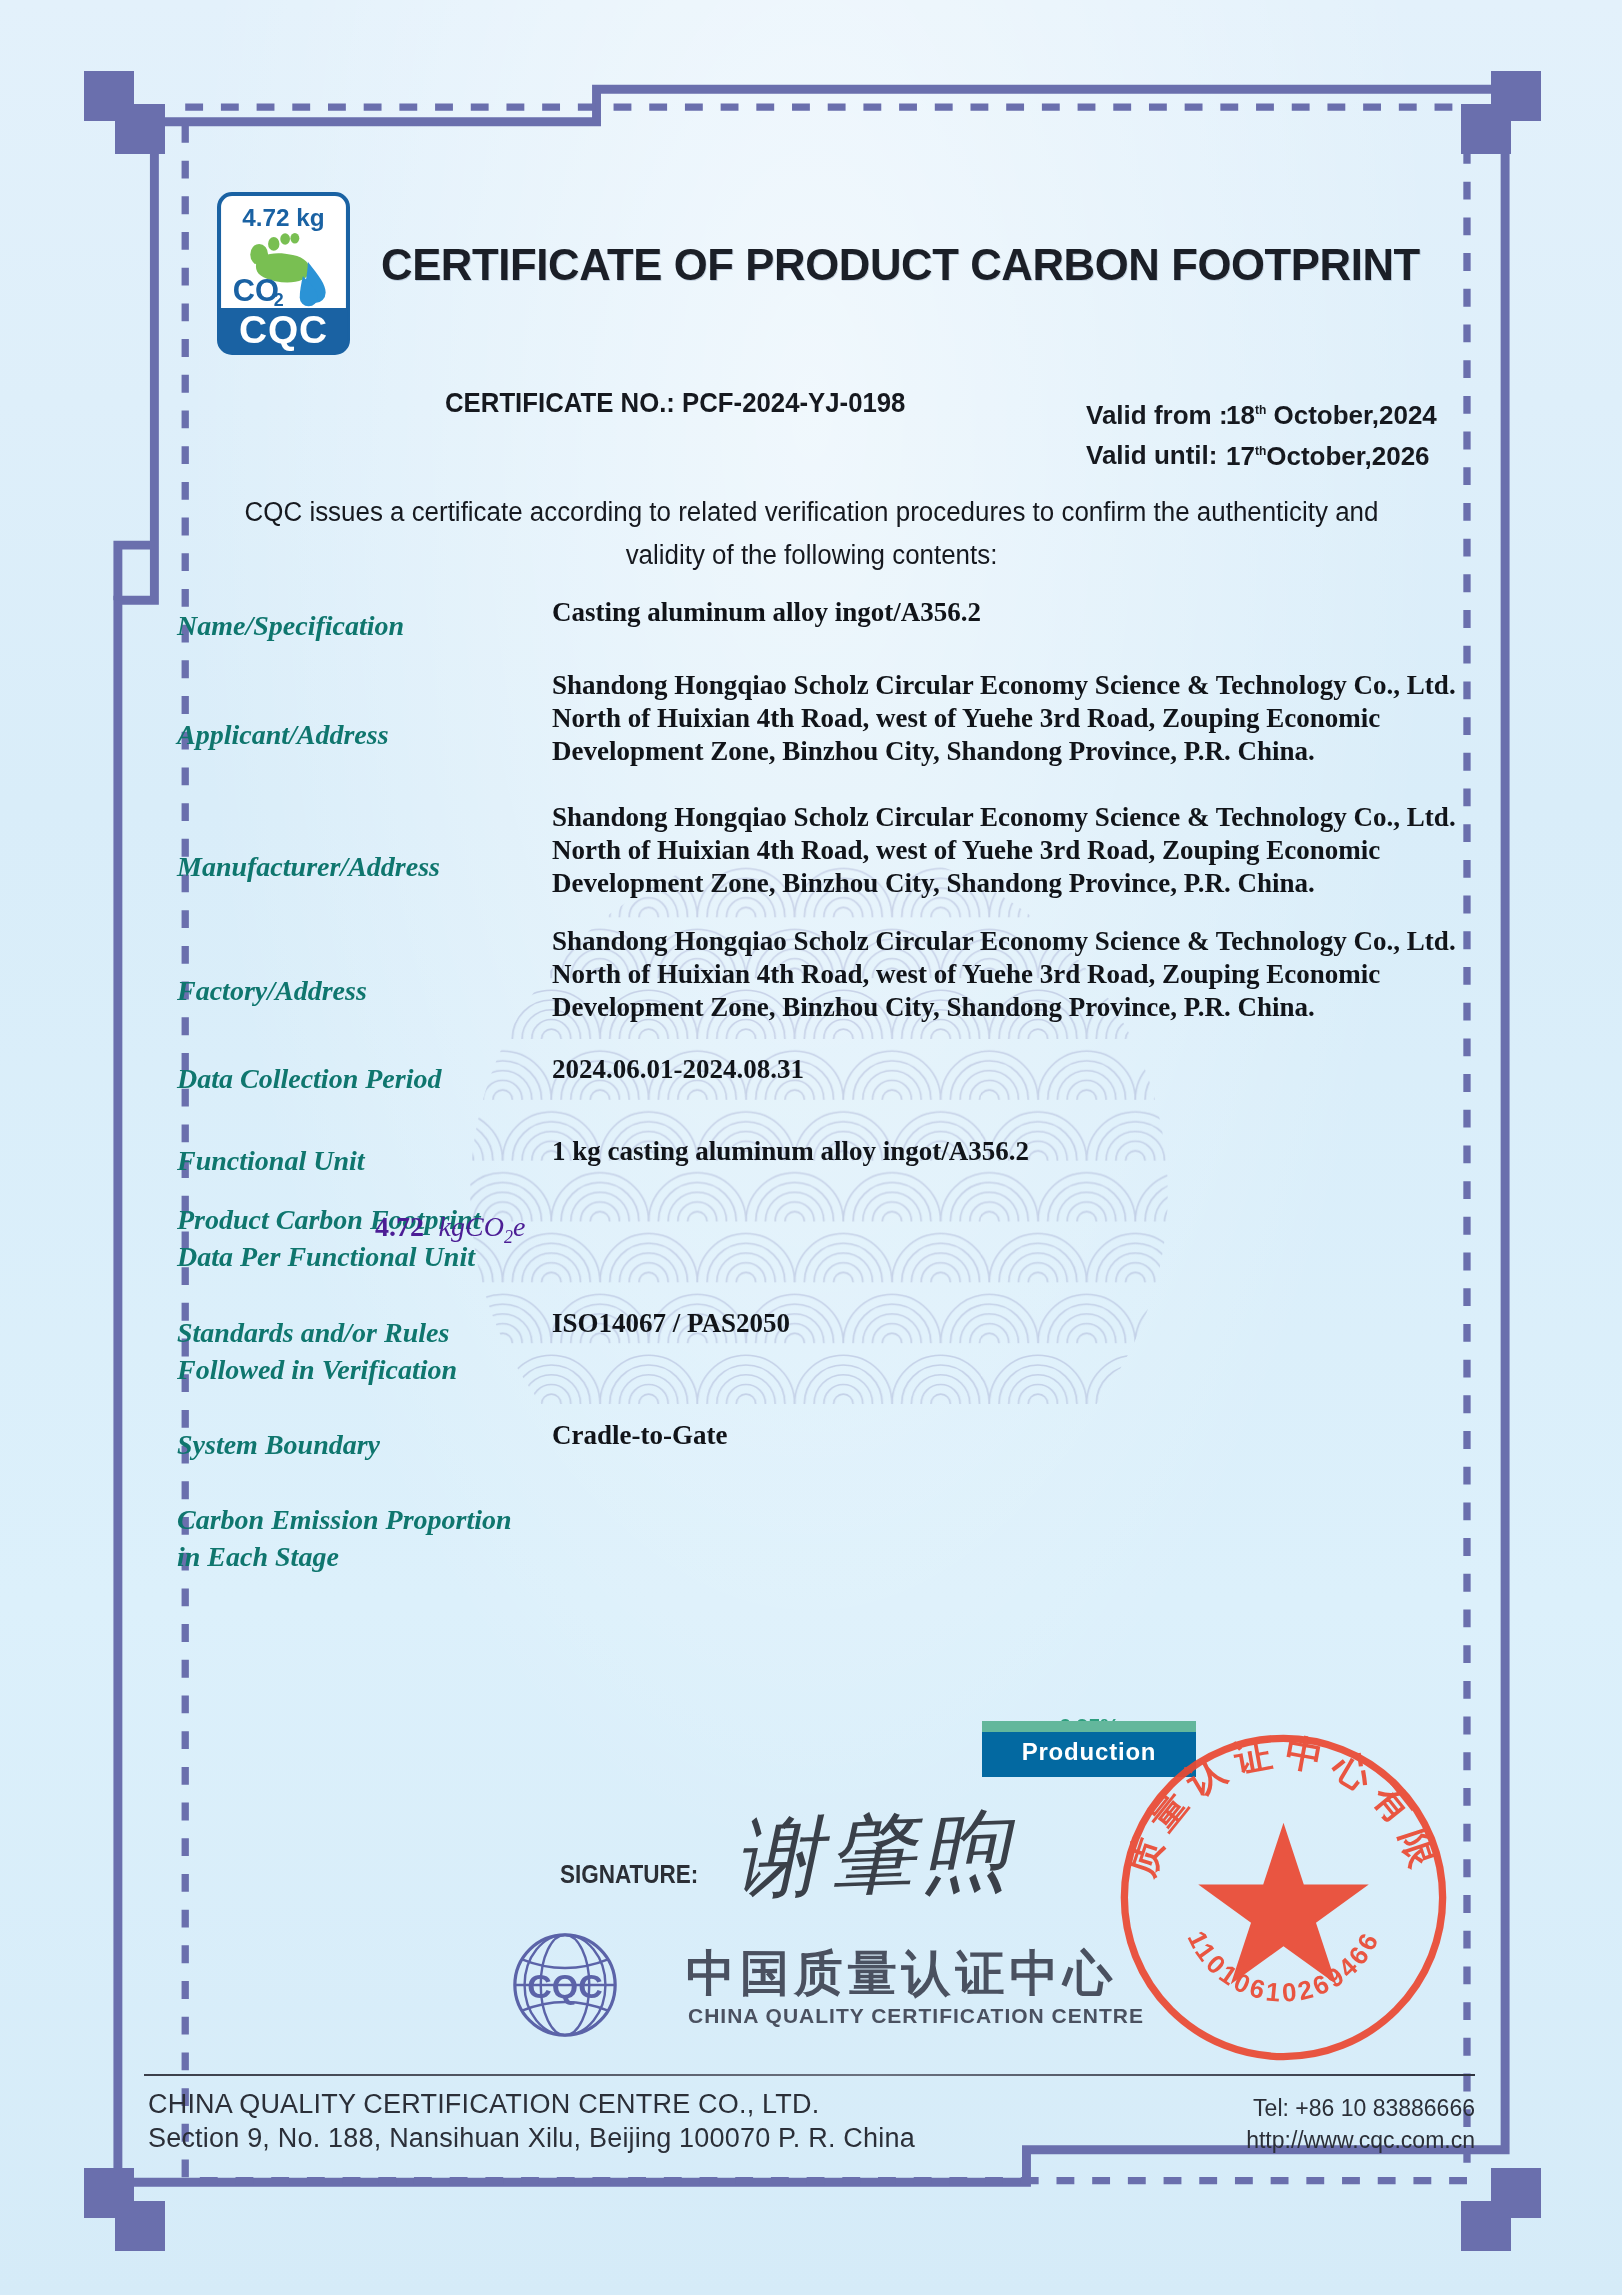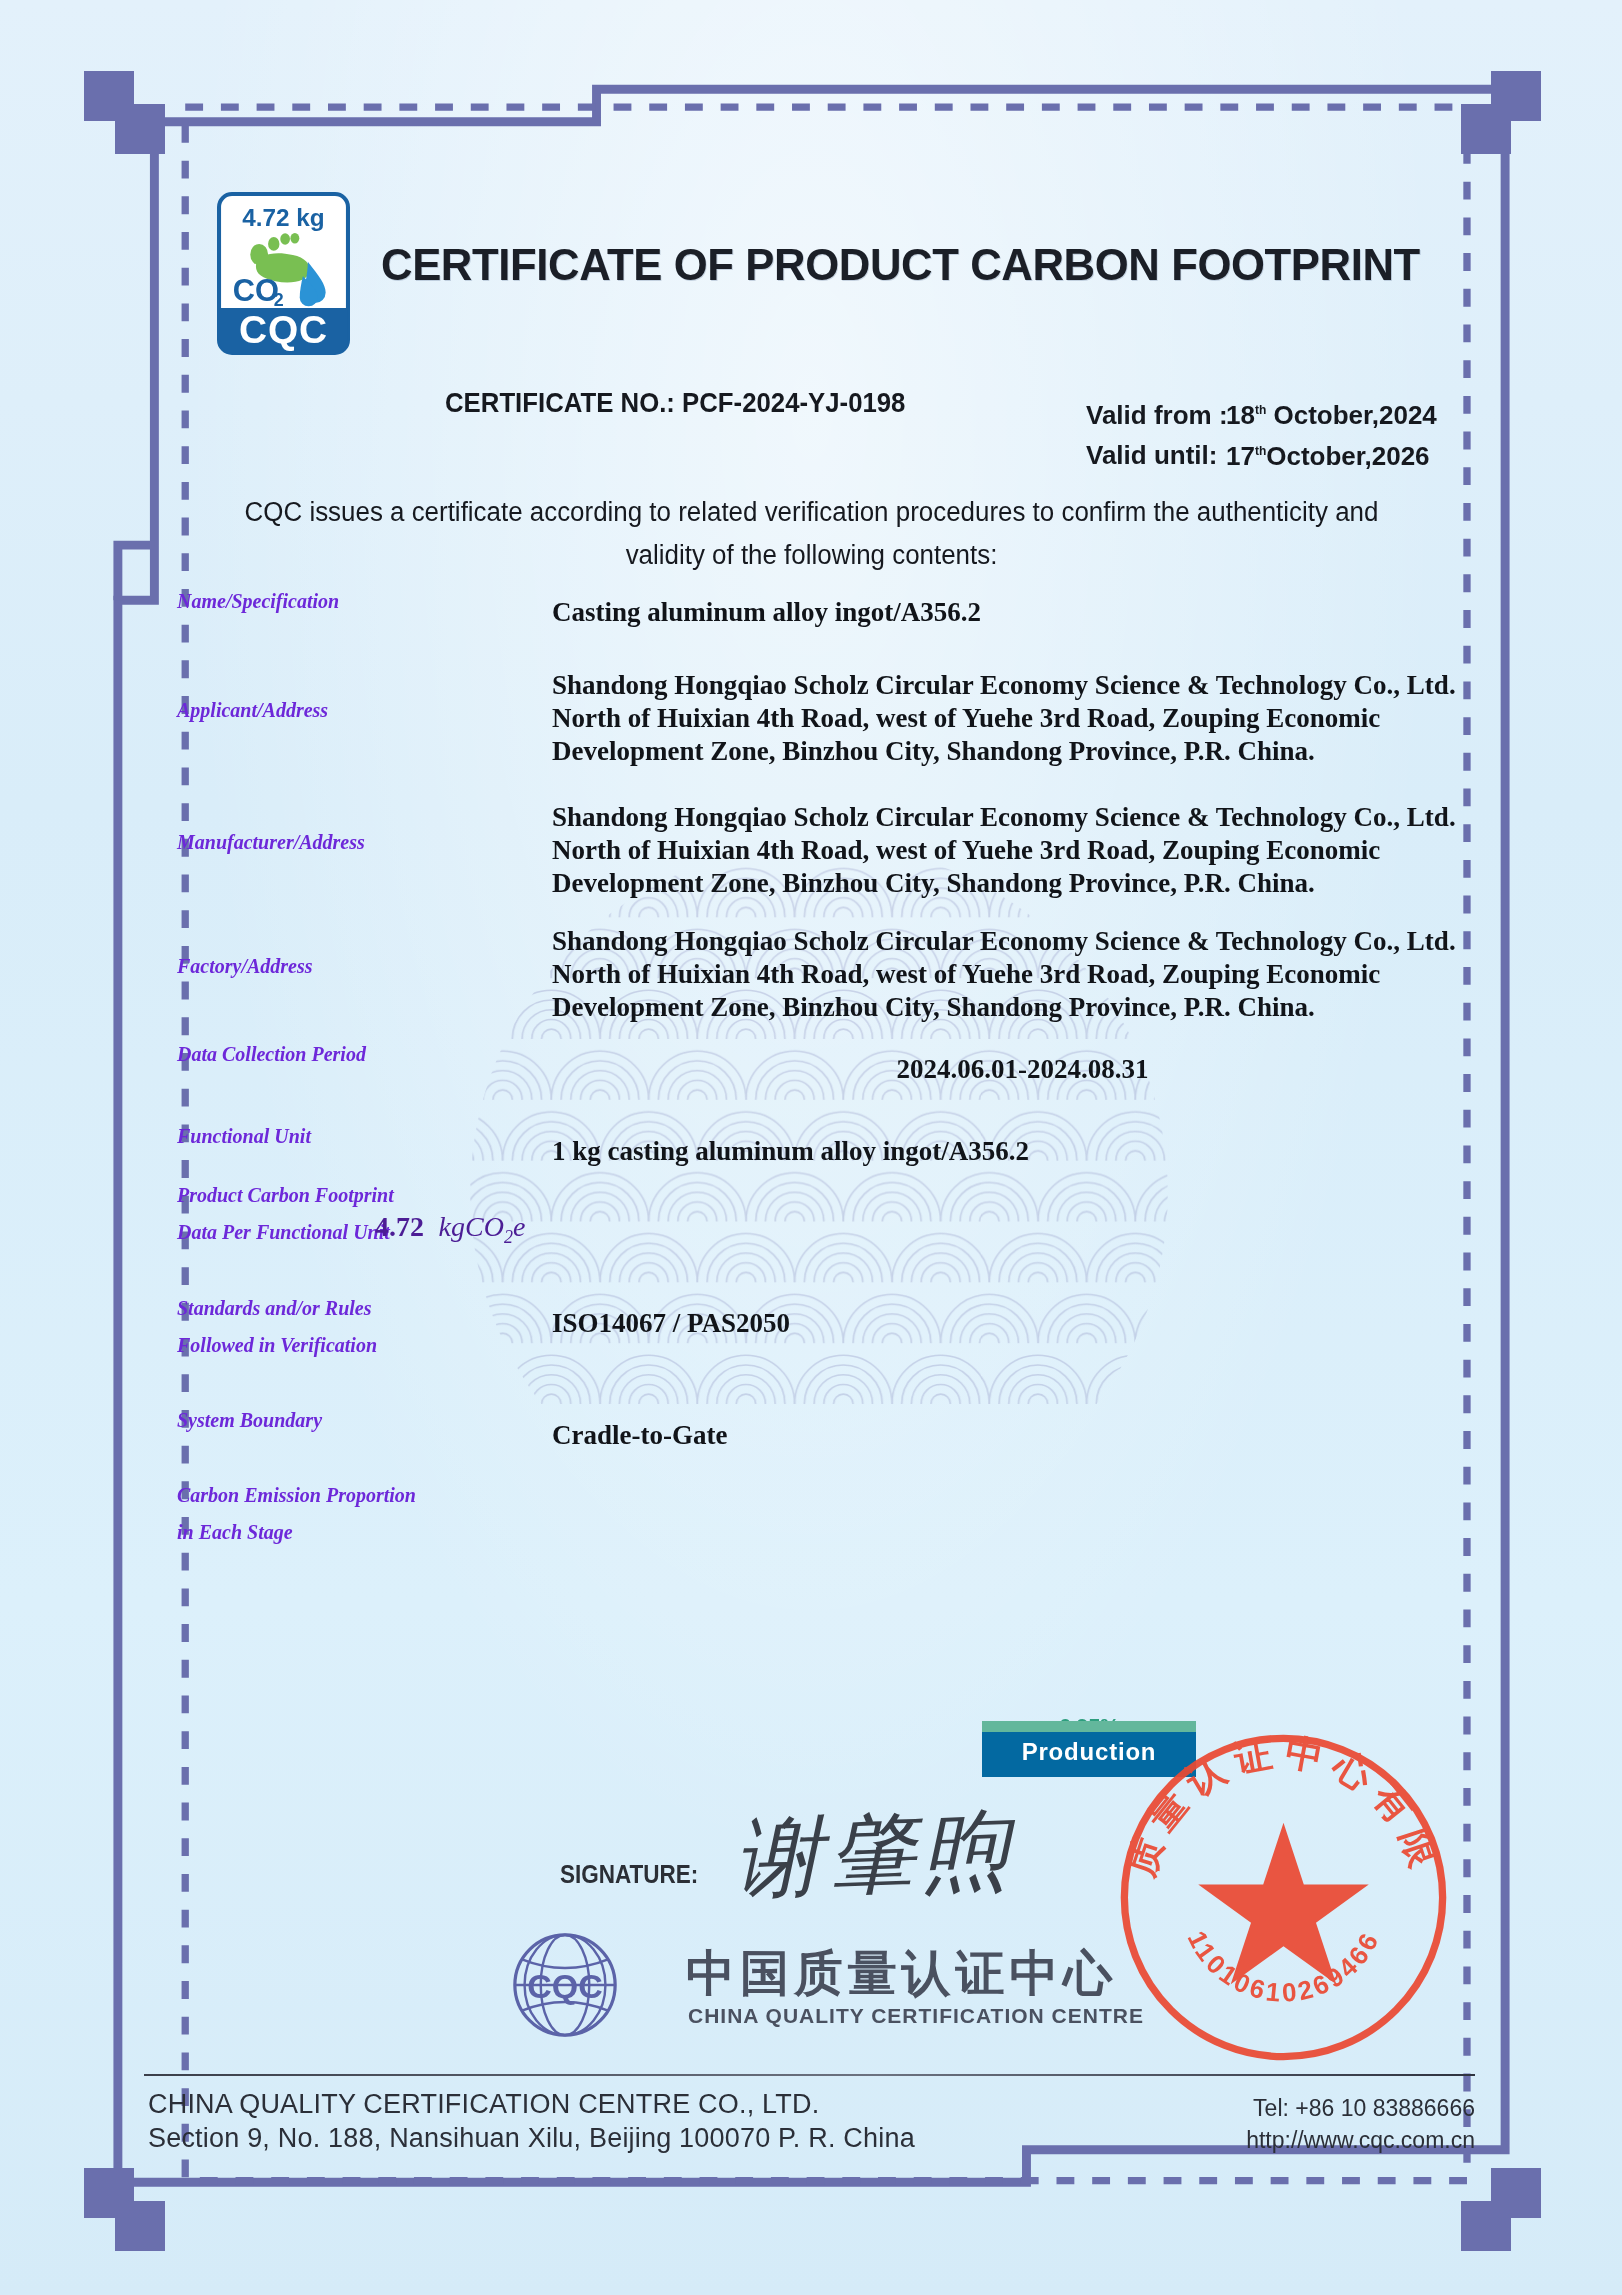--- a/index.html
+++ b/index.html
@@ -118,24 +118,25 @@
     left: 177px;
     width: 1298px;
   }
   .field-label {
     position: absolute;
     left: 0;
     width: 365px;
     font-family: "Liberation Serif", serif;
     font-style: italic;
     font-weight: bold;
-    font-size: 20px;
+    font-size: 28px;
     line-height: 37px;
-    color: #6d28d9;
+    color: #0f766e;
     white-space: pre-line;
+    margin-top: 24px;
   }
   .field-value {
     position: absolute;
     left: 375px;
     width: 941px;
     font-family: "Liberation Serif", serif;
     font-size: 27px;
     line-height: 33px;
     color: #111419;
     font-weight: 600;
@@ -468,21 +469,21 @@
       <div class="field-label" style="top:36px;">Factory/Address</div>
       <div class="field-value">
         <span class="ln">Shandong Hongqiao Scholz Circular Economy Science  &amp; Technology Co., Ltd.</span>
         <span class="ln">North of Huixian 4th Road, west of Yuehe 3rd Road, Zouping Economic</span>
         <span class="ln">Development Zone, Binzhou City, Shandong Province, P.R. China.</span>
       </div>
     </div>
 
     <div class="field" style="top:1036px;">
       <div class="field-label">Data Collection Period</div>
-      <div class="field-value" style="top:4px;text-align:center;">
+      <div class="field-value" style="top:4px;">
         <span class="ln">2024.06.01-2024.08.31</span>
       </div>
     </div>
 
     <div class="field" style="top:1118px;">
       <div class="field-label">Functional Unit</div>
       <div class="field-value" style="top:4px;">
         <span class="ln">1 kg casting aluminum alloy ingot/A356.2</span>
       </div>
     </div>

